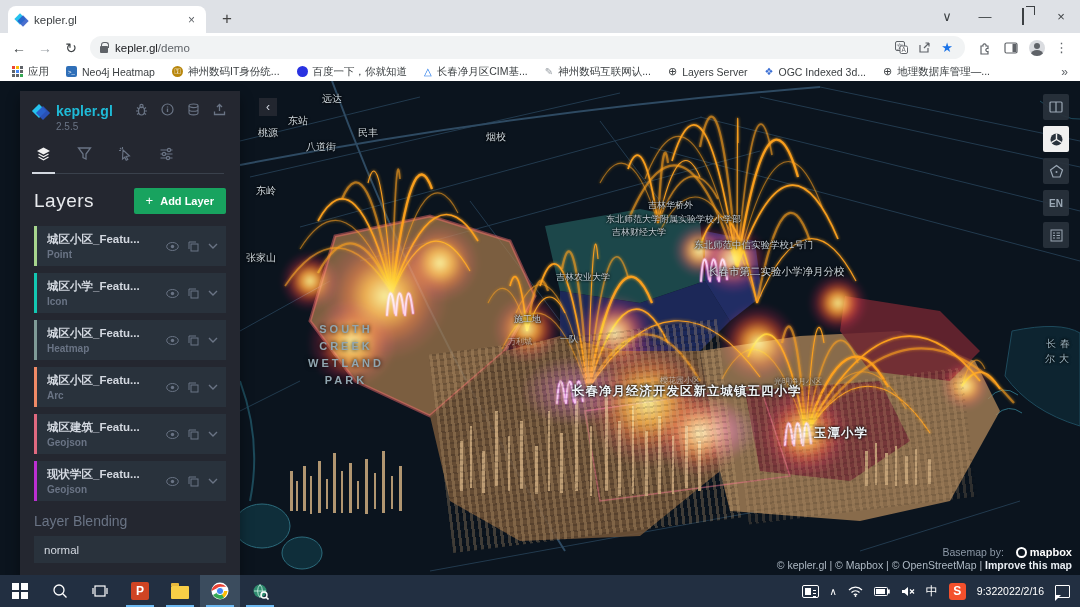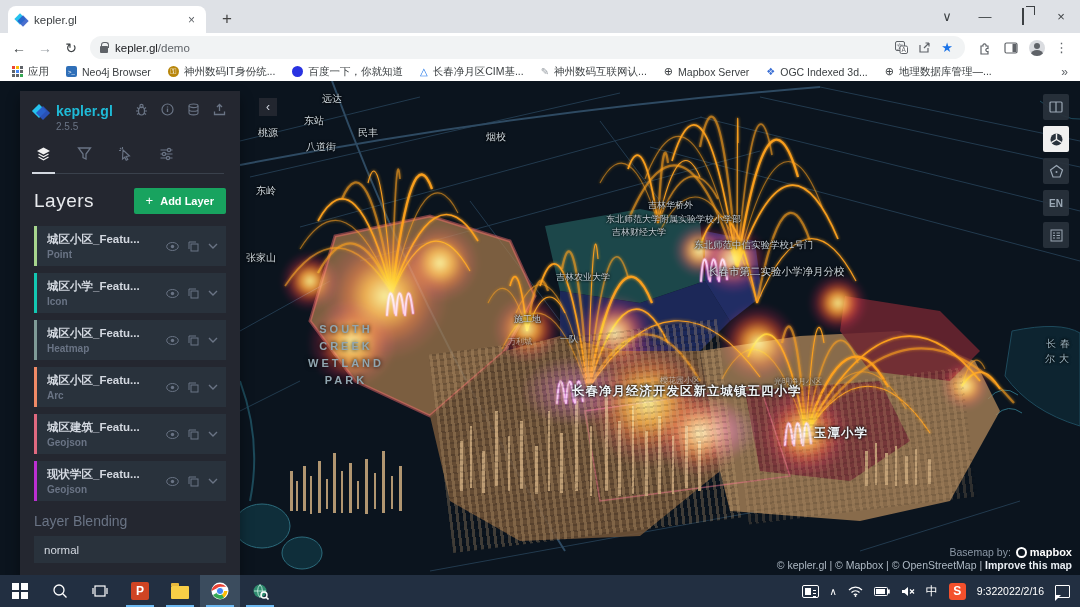--- a/index.html
+++ b/index.html
@@ -108,21 +108,21 @@
     color:#d3d8e0;display:flex;align-items:center;justify-content:center;font-size:12px;cursor:pointer;}
 
   
   .mapctl{position:absolute;right:11px;top:13px;display:flex;flex-direction:column;gap:6px;}
   .mcbtn{width:26px;height:26px;background:rgba(41,50,60,.92);color:#9ba8b5;display:flex;
     align-items:center;justify-content:center;font-size:10px;cursor:pointer;border-radius:2px;}
   .mcbtn.active{background:#f0f0f0;color:#29323c;}
 
   
   .attr{position:absolute;right:8px;bottom:4px;text-align:right;}
-  .attr .row1{display:flex;align-items:center;justify-content:flex-end;gap:5px;
+  .attr .row1{display:flex;align-items:center;justify-content:flex-end;gap:12px;
     color:#8c98a6;font-size:10.5px;margin-top:42px;}
   .mbx{display:flex;align-items:center;gap:3px;color:#fff;font-weight:bold;font-size:11px;}
   .mbx .o{width:11px;height:11px;border:2.5px solid #fff;border-radius:50%;}
   .attr .row2{color:#aeb9c4;font-size:10.5px;margin-top:1px;}
   .attr .row2 b{color:#e8edf2;}
 
   
   .taskbar{position:absolute;left:0;bottom:0;width:1080px;height:32px;background:#222f41;
     display:flex;align-items:stretch;color:#fff;}
   .tbtn{width:40px;display:flex;align-items:center;justify-content:center;position:relative;cursor:pointer;}
@@ -218,41 +218,41 @@
         <i></i>
         <i></i>
         <i></i>
         <i></i>
         <i></i>
       </span>
     <span>应用</span>
   </span>
   <span class="bm">
     <span class="bmico" style="background:#2f6fb8;font-size:6px;">&gt;_</span>
-    <span>Neo4j Browser</span>
+    <span>Neo4j Heatmap</span>
   </span>
   <span class="bm">
     <span class="bmico" style="background:#b8860b;border-radius:50%;">⚿</span>
     <span>神州数码IT身份统...</span>
   </span>
   <span class="bm">
     <span class="bmico" style="background:#2932e1;border-radius:50%;"></span>
     <span>百度一下，你就知道</span>
   </span>
   <span class="bm">
     <span style="color:#1a73e8;font-size:10px;">△</span>
     <span>长春净月区CIM基...</span>
   </span>
   <span class="bm">
     <span style="color:#9aa0a6;font-size:10px;">✎</span>
     <span>神州数码互联网认...</span>
   </span>
   <span class="bm">
     <span style="color:#3c4043;font-size:11px;">⊕</span>
-    <span>Mapbox Server</span>
+    <span>Layers Server</span>
   </span>
   <span class="bm">
     <span style="color:#3b6fd4;font-size:10px;">❖</span>
     <span>OGC Indexed 3d...</span>
   </span>
   <span class="bm">
     <span style="color:#3c4043;font-size:11px;">⊕</span>
     <span>地理数据库管理—...</span>
   </span>
   <span class="bm-overflow">»</span>
@@ -459,21 +459,21 @@
     <div class="heat" style="left:808px;top:192px;width:60px;height:60px;"></div>
     <div class="heat" style="left:940px;top:280px;width:50px;height:50px;"></div>
     <div class="heatp" style="left:520px;top:275px;width:110px;height:70px;"></div>
     <div class="heatp" style="left:670px;top:320px;width:90px;height:60px;"></div>
   </div>
 
   <div class="bldtex" style="left:440px;top:255px;width:290px;height:200px;"></div>
   <div class="bldtex" style="left:740px;top:300px;width:230px;height:130px;opacity:.3;"></div>
 
   <div class="ml" style="left:322px;top:11px;">远达</div>
-  <div class="ml" style="left:304px;top:33px;">东站</div>
+  <div class="ml" style="left:288px;top:33px;">东站</div>
   <div class="ml" style="left:358px;top:45px;">民丰</div>
   <div class="ml" style="left:306px;top:59px;">八道街</div>
   <div class="ml" style="left:258px;top:45px;">桃源</div>
   <div class="ml" style="left:256px;top:103px;">东岭</div>
   <div class="ml" style="left:246px;top:170px;">张家山</div>
   <div class="ml" style="left:486px;top:49px;">烟校</div>
   <div class="ml f9" style="left:514px;top:232px;">施工地</div>
   <div class="ml f9" style="left:556px;top:190px;">吉林农业大学</div>
   <div class="ml f9" style="left:648px;top:118px;">吉林华桥外</div>
   <div class="ml f9" style="left:606px;top:132px;">东北师范大学附属实验学校小学部</div>

